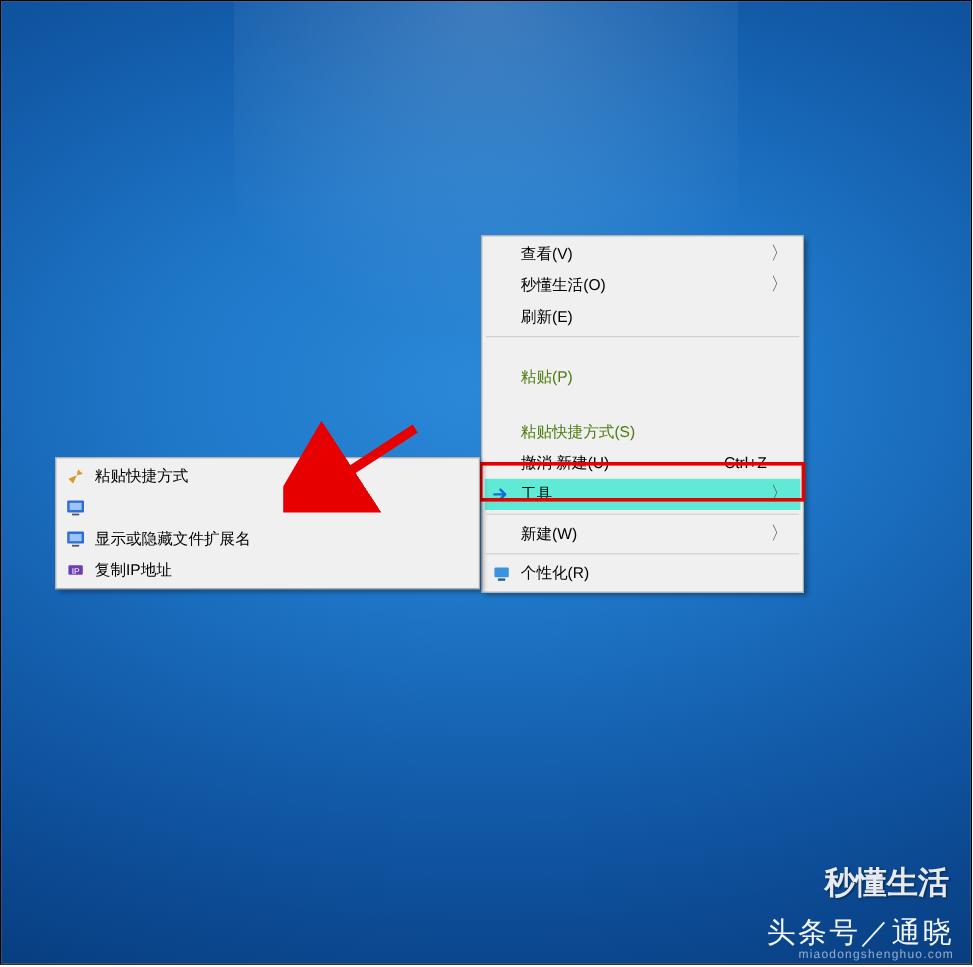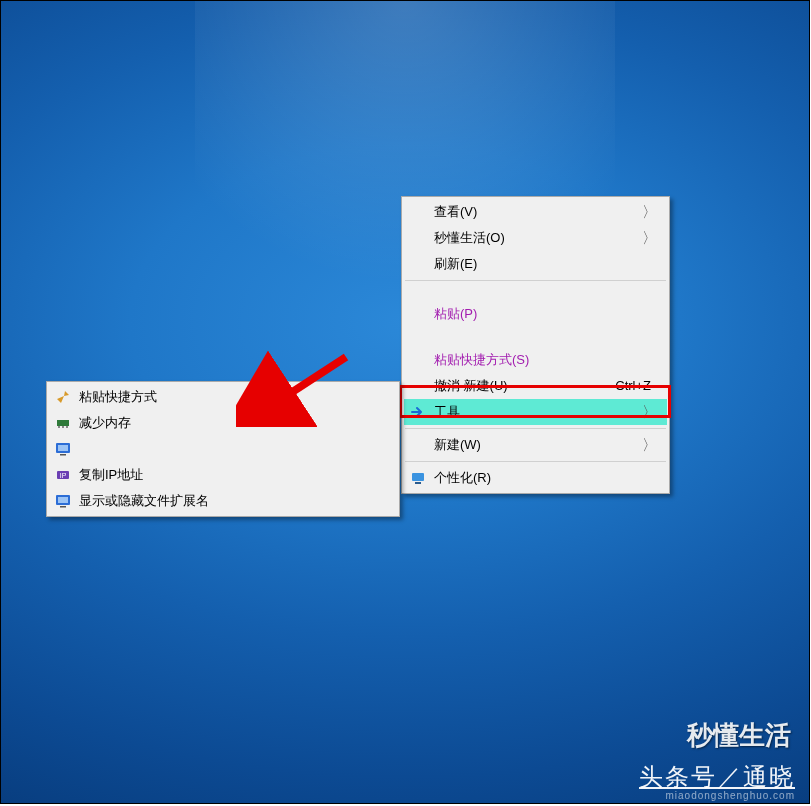--- a/index.html
+++ b/index.html
@@ -41,24 +41,24 @@
 
   .menu-row {
     position: relative;
     height: 26px;
     line-height: 26px;
     padding-left: 30px;
     padding-right: 20px;
     color: #000;
     white-space: nowrap;
   }
-  .menu-row.disabled { color: #a21caf; margin-top: 20px; }
+  .menu-row.disabled { color: #4d7c0f; margin-top: 20px; }
   .menu-row .shortcut {
     position: absolute;
-    right: 16px;
+    right: 28px;
     top: 0;
   }
   .menu-row .chev {
     position: absolute;
     right: 10px;
     top: 50%;
     transform: translateY(-50%);
     font-size: 15px;
     color: #555;
   }
@@ -107,21 +107,20 @@
   .tipinone .in  { color: #fff; font-weight: 400; text-transform: none; font-size: 18px; opacity: .85; margin: 0 2px; }
   .tipinone .one { color: #fff; font-weight: 900; }
 
   
   .footer {
     position: absolute;
     right: 14px; bottom: 10px;
     color: rgba(255,255,255,0.95);
     font-size: 24px;
     letter-spacing: 2px;
-    text-decoration: underline;
   }
   .footer-sub {
     position: absolute;
     right: 14px; bottom: 2px;
     color: rgba(255,255,255,0.55);
     font-size: 10px;
     letter-spacing: 1px;
     margin-top: 28px;
   }
   .miaodong {
@@ -208,61 +207,50 @@
     <div class="menu-row">
       <span class="ico">
         <svg width="16" height="16" viewBox="0 0 16 16">
             <path d="M10 2l4 4-5 1-3 7-4-4 7-3z" fill="#d89a2b"></path>
           </svg>
       </span>
       <span>粘贴快捷方式</span>
     </div>
 
 
-    <div class="menu-row">
-      <span class="ico">
-        <svg width="16" height="16" viewBox="0 0 16 16">
-            <rect x="2" y="5" width="12" height="6" fill="#2f7a3a"></rect>
-            <rect x="3" y="11" width="2" height="2" fill="#888"></rect>
-            <rect x="7" y="11" width="2" height="2" fill="#888"></rect>
-            <rect x="11" y="11" width="2" height="2" fill="#888"></rect>
-          </svg>
-      </span>
-      <span>减少内存</span>
-    </div>
 
     <div class="menu-row">
       <span class="ico">
         <svg width="16" height="16" viewBox="0 0 16 16">
             <rect x="1" y="2" width="14" height="10" rx="1" fill="#2c6dd6"></rect>
             <rect x="3" y="4" width="10" height="6" fill="#9cc4f5"></rect>
             <rect x="5" y="13" width="6" height="1.5" fill="#555"></rect>
           </svg>
       </span>
     </div>
 
     <div class="menu-row">
       <span class="ico">
         <svg width="16" height="16" viewBox="0 0 16 16">
-            <rect x="2" y="4" width="12" height="8" rx="1" fill="#6b3fb3"></rect>
-            <text x="8" y="11" font-size="7" text-anchor="middle" fill="#fff" font-family="Arial">IP</text>
-          </svg>
-      </span>
-      <span>复制IP地址</span>
-    </div>
-
-    <div class="menu-row">
-      <span class="ico">
-        <svg width="16" height="16" viewBox="0 0 16 16">
             <rect x="1" y="2" width="14" height="10" rx="1" fill="#2c6dd6"></rect>
             <rect x="3" y="4" width="10" height="6" fill="#9cc4f5"></rect>
             <rect x="5" y="13" width="6" height="1.5" fill="#555"></rect>
           </svg>
       </span>
       <span>显示或隐藏文件扩展名</span>
+    </div>
+
+    <div class="menu-row">
+      <span class="ico">
+        <svg width="16" height="16" viewBox="0 0 16 16">
+            <rect x="2" y="4" width="12" height="8" rx="1" fill="#6b3fb3"></rect>
+            <text x="8" y="11" font-size="7" text-anchor="middle" fill="#fff" font-family="Arial">IP</text>
+          </svg>
+      </span>
+      <span>复制IP地址</span>
     </div>
   </div>
 
   <svg class="arrow" viewBox="0 0 120 76">
     <defs>
       <marker id="ahead" markerWidth="12" markerHeight="12" refX="6" refY="6" orient="auto">
         <path d="M0 0 L12 6 L0 12 z" fill="#e60000"></path>
       </marker>
     </defs>
     <line x1="110" y1="6" x2="18" y2="66" stroke="#e60000" stroke-width="8" marker-end="url(#ahead)"></line>

